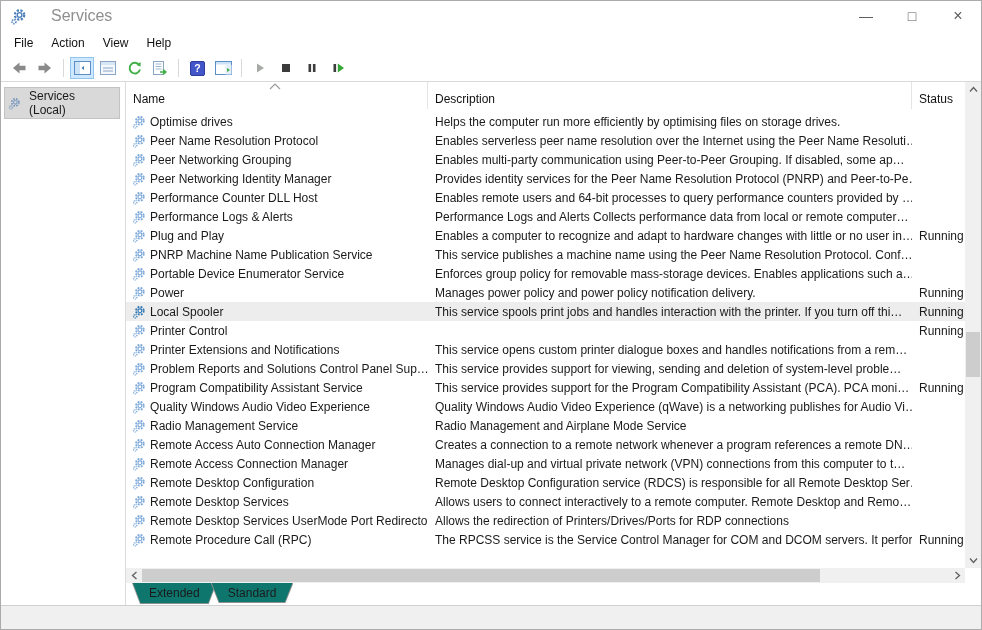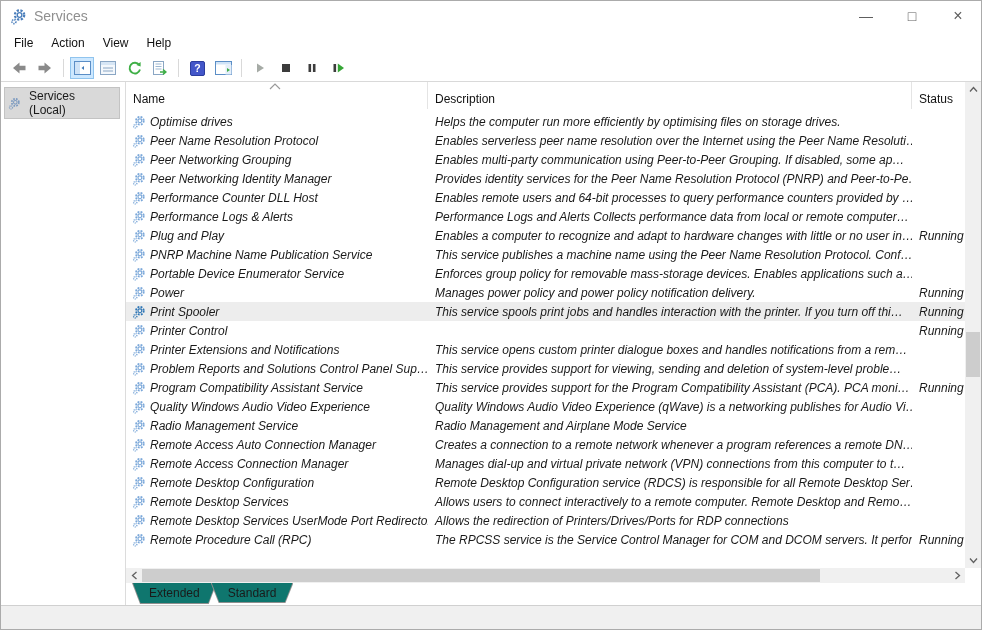--- a/index.html
+++ b/index.html
@@ -4,21 +4,21 @@
 <style>
   * { margin:0; padding:0; box-sizing:border-box; }
   html,body { background:#fff; }
   body { font-family:"Liberation Sans", sans-serif; font-size:12px; color:#1a1a1a; }
 
   .window { width:982px; height:630px; border:1px solid #ababab; display:flex; flex-direction:column; background:#fff; overflow:hidden; }
 
   
   .titlebar { height:30px; flex:0 0 30px; display:flex; align-items:center; background:#fff; }
   .titlebar .app-icon { margin-left:9px; width:17px; height:17px; color:#4a7ebb; }
-  .titlebar .title { margin-left:7px; color:#8f8f8f; font-size:14px; }
+  .titlebar .title { margin-left:24px; color:#8f8f8f; font-size:16px; }
   .win-controls { margin-left:auto; display:flex; height:100%; }
   .win-btn { width:46px; height:100%; display:flex; align-items:center; justify-content:center; color:#5e5e5e; font-size:14px; }
 
   
   .menubar { height:24px; flex:0 0 24px; display:flex; align-items:center; padding-left:4px; background:#fff; }
   .menu-item { padding:3px 9px; color:#111; }
 
   
   .toolbar { height:27px; flex:0 0 27px; display:flex; align-items:center; padding-left:6px; gap:2px; background:#fff; border-bottom:1px solid #d9d9d9; }
   .tb-btn { width:24px; height:22px; display:flex; align-items:center; justify-content:center; border:1px solid transparent; }
@@ -33,21 +33,21 @@
 
   .main { flex:1 1 auto; display:flex; flex-direction:column; position:relative; min-width:0; }
 
   
   .list-header { flex:0 0 27px; display:grid; grid-template-columns:302px 484px 1fr; align-items:end; padding-bottom:3px; position:relative; margin-right:8px; }
   .hcell { padding-left:7px; color:#111; border-right:1px solid #e4e4e4; height:27px; display:flex; align-items:flex-end; padding-bottom:3px; }
   .hcell:last-child { border-right:none; }
   .sort-caret { position:absolute; top:1px; left:143px; width:12px; height:7px; color:#9a9a9a; }
 
   
-  .rows { flex:1 1 auto; overflow:hidden; margin-right:16px;font-style:italic; }
+  .rows { flex:1 1 auto; overflow:hidden; margin-right:16px; }
   .row { height:19px; display:grid; grid-template-columns:302px 484px 1fr; align-items:center; }
   .row.selected { background:#ededed; }
   .cell { white-space:nowrap; overflow:hidden; }
   .cell.name { display:flex; align-items:center; gap:4px; padding-left:6px; }
   .cell.name .gear { width:14px; height:14px; flex:0 0 14px; color:#7aa7d9; }
   .row.selected .cell.name .gear { color:#2f76b5; }
   .cell.desc { padding-left:7px; }
   .cell.status { padding-left:7px; }
 
   
@@ -319,21 +319,21 @@
     </div>
     <div class="cell desc">Manages power policy and power policy notification delivery.</div>
     <div class="cell status">Running</div>
   </div>
 
   <div class="row selected">
     <div class="cell name">
       <svg class="gear" viewBox="0 0 16 16">
                 <use href="#gear"></use>
               </svg>
-      <span>Print Spooler</span>
+      <span>Local Spooler</span>
     </div>
     <div class="cell desc">This service spools print jobs and handles interaction with the printer.  If you turn off thi…</div>
     <div class="cell status">Running</div>
   </div>
 
   <div class="row">
     <div class="cell name">
       <svg class="gear" viewBox="0 0 16 16">
                 <use href="#gear"></use>
               </svg>

